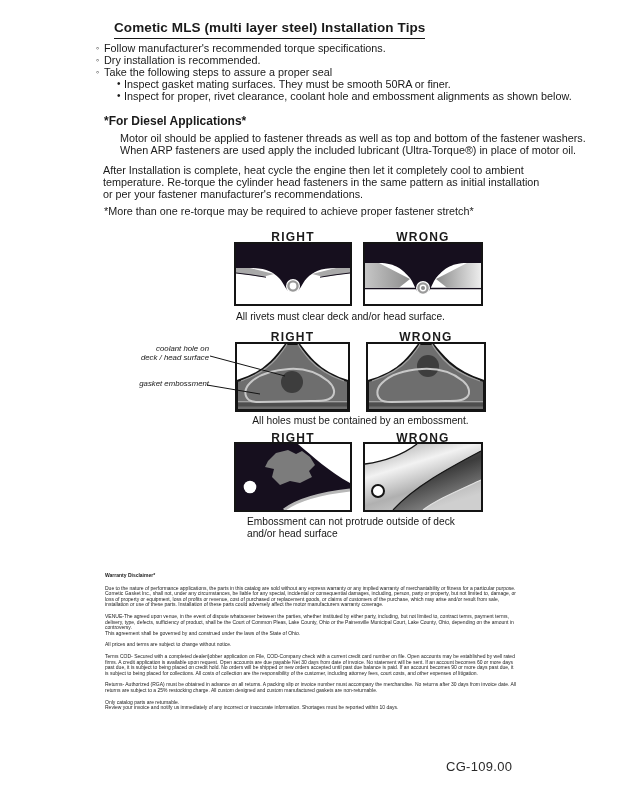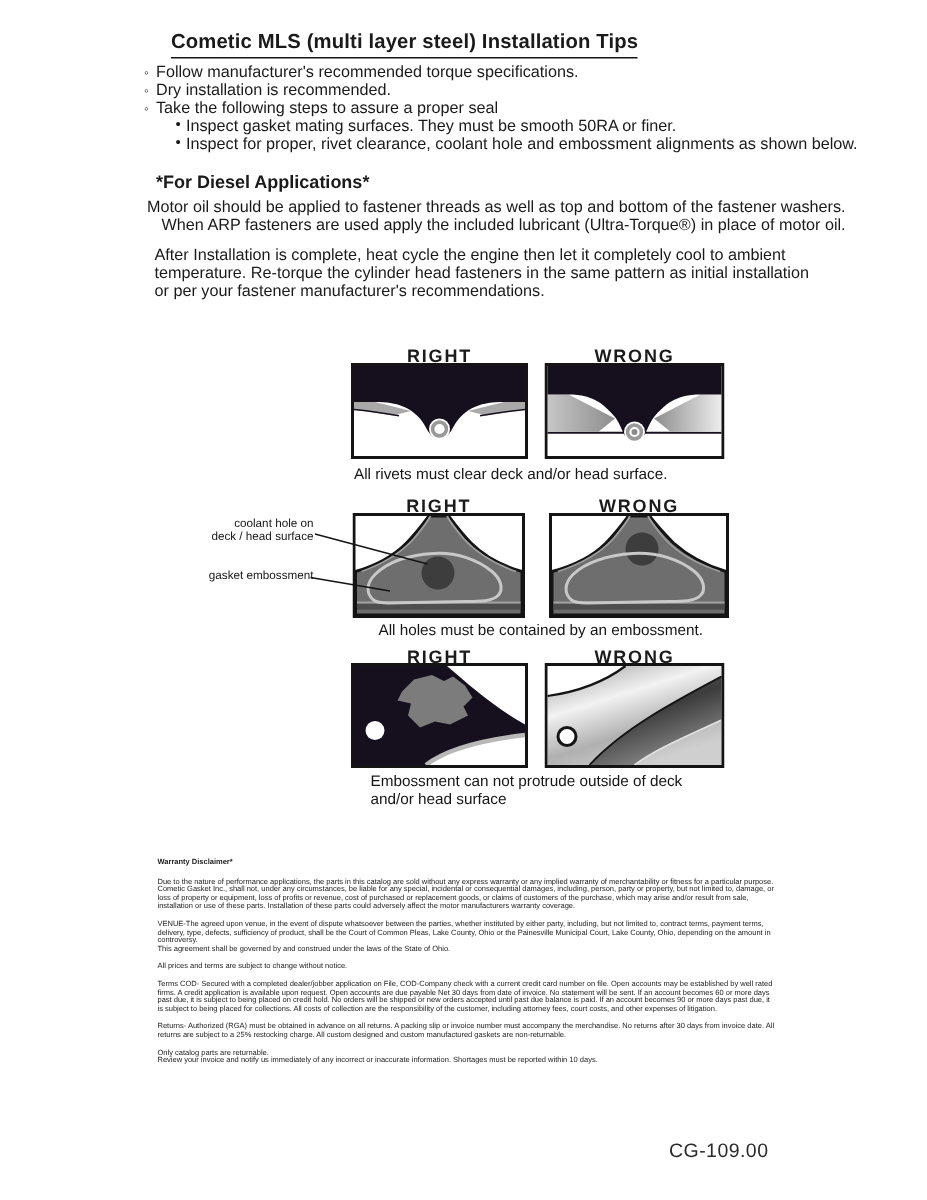--- a/index.html
+++ b/index.html
@@ -12,27 +12,27 @@
     left:114px;top:20px;font-size:13.5px;font-weight:bold;letter-spacing:.1px;
     border-bottom:1.6px solid #161616;padding-bottom:3px;white-space:nowrap;
   }
   .bullets{left:96px;top:42px;font-size:10.8px;line-height:12.1px;}
   .bullet-row{display:flex;}
   .bullet-marker{width:8px;font-size:9px;line-height:12.1px;}
   .sub-bullets{left:117px;top:78px;font-size:10.8px;line-height:12.1px;}
   .sub-marker{width:7px;font-size:10px;line-height:12.1px;}
   .diesel-heading{left:104px;top:114px;font-size:12px;font-weight:bold;}
   .body-par{font-size:10.8px;line-height:11.9px;white-space:pre-line;}
-  .p1{left:98px;top:133px;text-align:right;}
+  .p1{left:120px;top:133px;}
   .p2{left:92px;top:165px;margin-left:11px;}
   .p3{left:104px;top:206px;}
   .diagrams{left:95px;top:228px;width:430px;height:332px;}
   .rw-label{font-size:12px;font-weight:bold;letter-spacing:1.2px;text-align:center;color:#1b1b1b;}
   .caption{font-size:10.2px;line-height:11.6px;color:#161616;white-space:pre-line;}
-  .side-label{font-size:7.8px;line-height:9px;text-align:right;white-space:pre-line;color:#161616;}
+  .side-label{font-size:7.8px;line-height:9px;text-align:right;white-space:pre-line;color:#161616;font-style:italic;}
   .panel{display:block;}
   .leaders{left:0;top:0;pointer-events:none;}
   .disclaimer{left:105px;top:573px;width:412px;font-size:5px;line-height:5.6px;color:#222;}
   .disclaimer p{margin:0 0 6px 0;white-space:pre-line;}
   .disclaimer .dhead{font-weight:bold;margin-bottom:7px;}
   .page-code{left:398px;top:759px;font-size:13px;color:#2a2a2a;letter-spacing:.3px;margin-left:48px;}
 </style>
 </head>
 <body>
 
@@ -65,20 +65,21 @@
       <span>Inspect for proper, rivet clearance, coolant hole and embossment alignments as shown below.</span>
     </div>
   </div>
 
   <div class="abs diesel-heading">*For Diesel Applications*</div>
   <div class="abs body-par p1">Motor oil should be applied to fastener threads as well as top and bottom of the fastener washers.
 When ARP fasteners are used apply the included lubricant (Ultra-Torque®) in place of motor oil.</div>
   <div class="abs body-par p2">After Installation is complete, heat cycle the engine then let it completely cool to ambient
 temperature. Re-torque the cylinder head fasteners in the same pattern as initial installation
 or per your fastener manufacturer's recommendations.</div>
+  <div class="abs body-par p3">*More than one re-torque may be required to achieve proper fastener stretch*</div>
 
   <div class="abs diagrams">
 
     <div class="abs rw-label" style="left:139px;top:2px;width:118px;">RIGHT</div>
     <div class="abs rw-label" style="left:268px;top:2px;width:120px;">WRONG</div>
 
     <svg class="abs panel" style="left:139px;top:14px;" width="118" height="64" viewBox="0 0 118 64">
       <rect x="0" y="0" width="118" height="64" fill="#ffffff"></rect>
       <path d="M2,2 H116 V26 H102 C86,26 79,30 73,36 C67,42 67,50 59,50 C51,50 51,42 45,36 C39,30 32,26 16,26 H2 Z" fill="#160f1e"></path>
       <polygon points="2,26 16,26 40,32 28,35 2,31" fill="#a9a9a9"></polygon>

